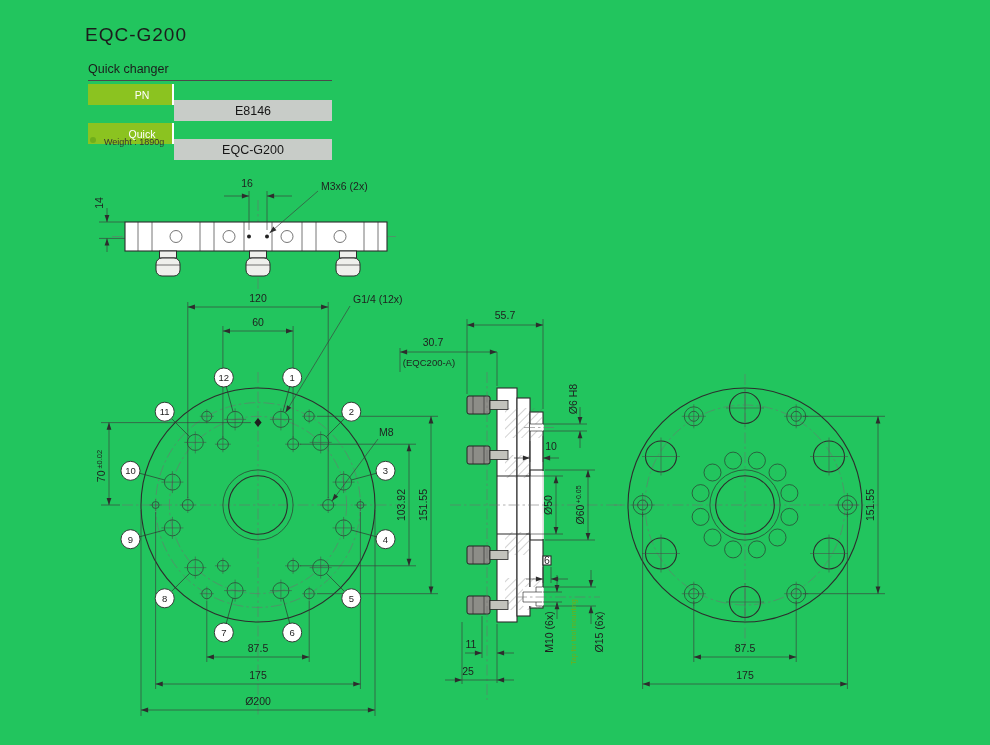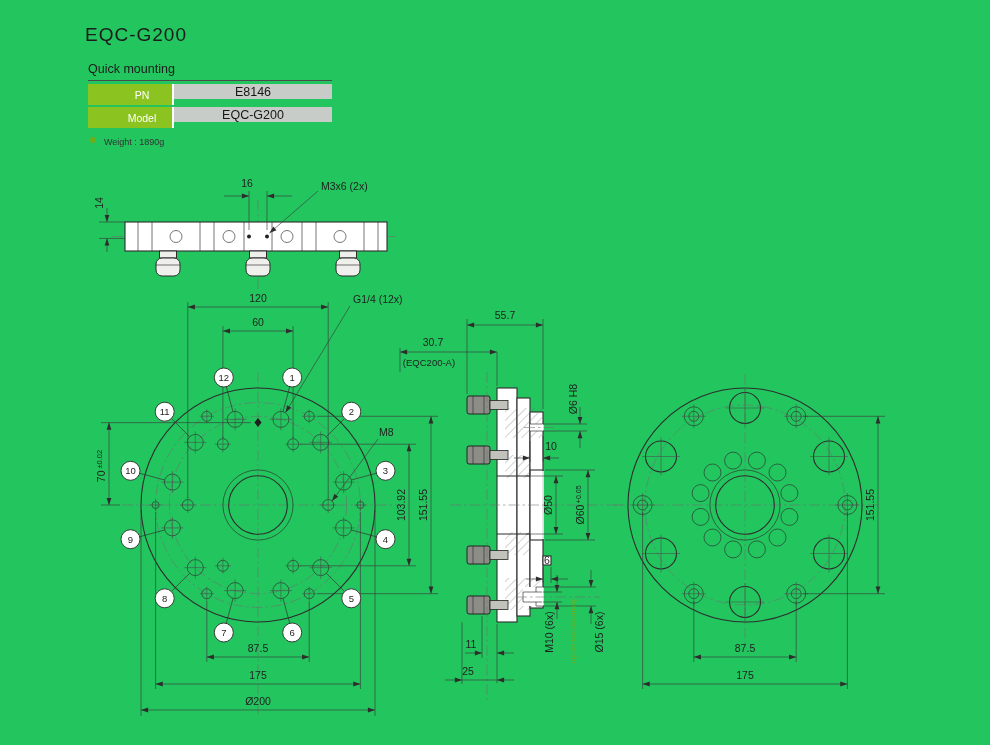--- a/index.html
+++ b/index.html
@@ -4,21 +4,21 @@
 <style>
   * { box-sizing: border-box; margin: 0; padding: 0; }
   body { background: #ffffff; font-family: "Liberation Sans", sans-serif; }
   .canvas { position: relative; width: 990px; height: 745px; background: #22c55e; overflow: hidden; }
 
   .title { position: absolute; left: 85px; top: 24px; font-size: 19px; letter-spacing: 1px; color: #1c1c1c; }
   .subtitle { position: absolute; left: 88px; top: 62px; width: 244px; font-size: 12.5px; color: #1c1c1c; padding-bottom: 4px; border-bottom: 1px solid #4a4a4a; }
   .spec-table { position: absolute; left: 88px; top: 84px; width: 244px; }
   .spec-row { display: flex; margin-bottom: 2px; }
   .spec-label { width: 86px; background: #8bc320; color: #fff; font-size: 10.5px; display: flex; align-items: center; justify-content: center; height: 21px; border-right: 2px solid #fff; padding-left: 24px; }
-  .spec-value { flex: 1; background: #c8ccc8; color: #161616; font-size: 12.5px; display: flex; align-items: center; justify-content: center; height: 15px; }
+  .spec-value { flex: 1; background: #c8ccc8; color: #161616; font-size: 12.5px; display: flex; align-items: center; justify-content: center; height: 21px; margin-top: 16px; }
   .weight { position: absolute; left: 90px; top: 137px; font-size: 9px; color: #333; display: flex; align-items: flex-start; gap: 8px; }
   .weight .dot { width: 6px; height: 6px; border-radius: 50%; background: #6fae1b; flex: 0 0 auto; }
 
   svg.drawing { position: absolute; left: 0; top: 0; }
   svg text { font-family: "Liberation Sans", sans-serif; font-size: 10.5px; fill: #1f1f1f; }
   text.mid { text-anchor: middle; }
   text.sm { font-size: 9.5px; }
   text.bn { font-size: 9.5px; text-anchor: middle; }
   text.grn { fill: #6fae1b; font-size: 7px; }
   .ln { stroke: #2d2d2d; stroke-width: 1.1; fill: none; }
@@ -32,29 +32,29 @@
   .screwshaft { fill: #c2c2bc; stroke: #222; stroke-width: 0.8; }
   .plug { fill: #efefec; stroke: #2d2d2d; stroke-width: 1; }
   .bln { fill: #fff; stroke: #2d2d2d; stroke-width: 0.9; }
 </style>
 </head>
 <body>
 
 <div class="canvas">
 
   <div class="title">EQC-G200</div>
-  <div class="subtitle">Quick mounting</div>
+  <div class="subtitle">Quick changer</div>
 
   <div class="spec-table">
     <div class="spec-row">
       <div class="spec-label">PN</div>
       <div class="spec-value">E8146</div>
     </div>
     <div class="spec-row">
-      <div class="spec-label">Model</div>
+      <div class="spec-label">Quick</div>
       <div class="spec-value">EQC-G200</div>
     </div>
   </div>
 
   <div class="weight">
     <span class="dot"></span>
     <span>Weight : 1890g</span>
   </div>
 
   <svg class="drawing" width="990" height="745" viewBox="0 0 990 745">

